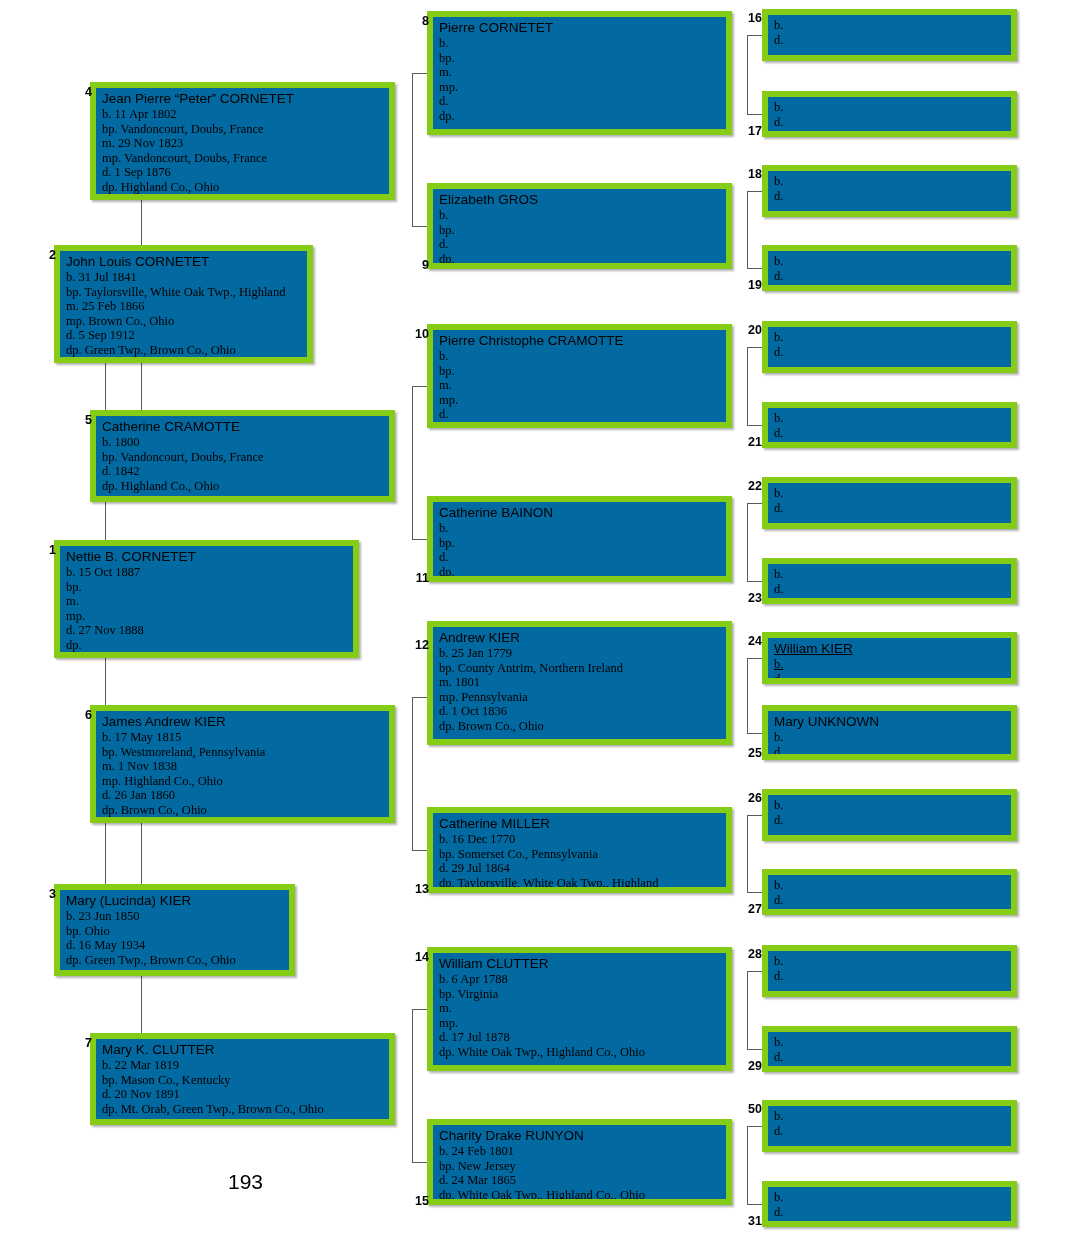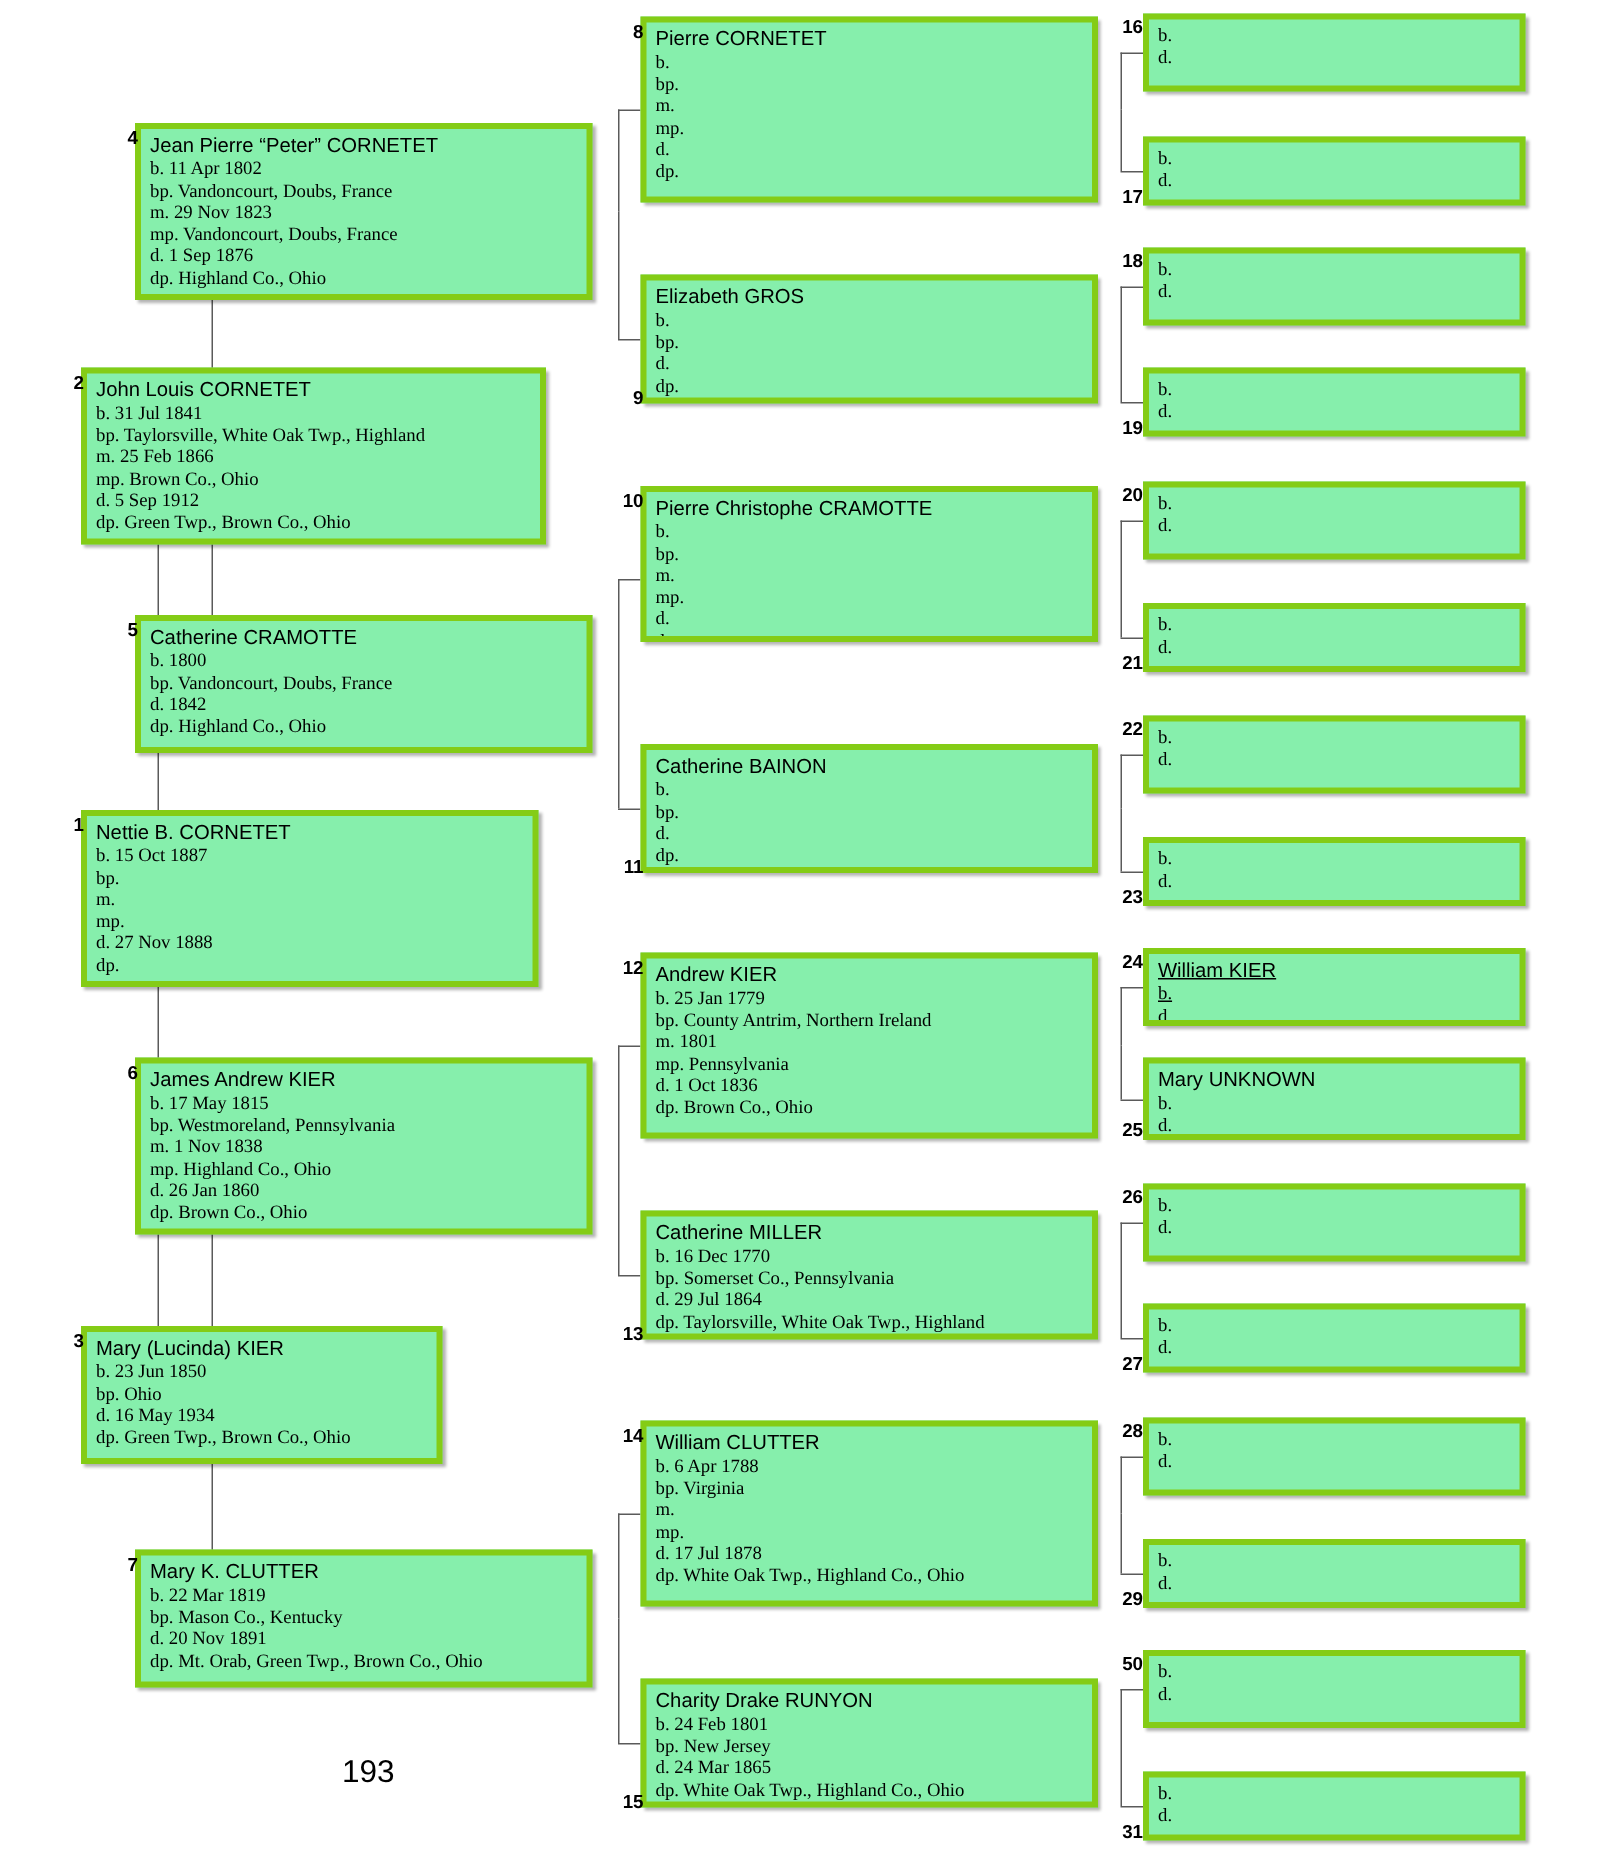--- a/index.html
+++ b/index.html
@@ -13,22 +13,22 @@
   }
   #chart {
     position: relative;
     width: 1080px;
     height: 1243px;
     overflow: hidden;
   }
   .box {
     position: absolute;
     box-sizing: border-box;
-    border: 4px solid #84cc16;
-    background: #86efac;
+    border: 6px solid #84cc16;
+    background: #0369a1;
     box-shadow: 2px 2px 2px rgba(0,0,0,0.30);
     padding: 3px 6px 4px 6px;
     overflow: hidden;
   }
   .name {
     font-family: "Liberation Sans", sans-serif;
     font-size: 13.5px;
     line-height: 16px;
     white-space: nowrap;
   }
@@ -121,21 +121,21 @@
     <div class="box" style="left: 54px; top: 540px; width: 305px; height: 118px;">
       <div class="name">Nettie B. CORNETET</div>
       <div class="fact">b. 15 Oct 1887</div>
       <div class="fact">bp.</div>
       <div class="fact">m.</div>
       <div class="fact">mp.</div>
       <div class="fact">d. 27 Nov 1888</div>
       <div class="fact">dp.</div>
     </div>
     <div class="num" style="left: 34px; top: 543px;">1</div>
-    <div class="box" style="left: 54px; top: 245px; width: 310px; height: 118px;">
+    <div class="box" style="left: 54px; top: 245px; width: 259px; height: 118px;">
       <div class="name">John Louis CORNETET</div>
       <div class="fact">b. 31 Jul 1841</div>
       <div class="fact">bp. Taylorsville, White Oak Twp., Highland</div>
       <div class="fact">m. 25 Feb 1866</div>
       <div class="fact">mp. Brown Co., Ohio</div>
       <div class="fact">d. 5 Sep 1912</div>
       <div class="fact">dp. Green Twp., Brown Co., Ohio</div>
     </div>
     <div class="num" style="left: 34px; top: 248px;">2</div>
     <div class="box" style="left: 54px; top: 884px; width: 241px; height: 92px;">
@@ -211,21 +211,21 @@
     </div>
     <div class="num" style="left: 407px; top: 327px;">10</div>
     <div class="box" style="left: 427px; top: 496px; width: 305px; height: 86px;">
       <div class="name">Catherine BAINON</div>
       <div class="fact">b.</div>
       <div class="fact">bp.</div>
       <div class="fact">d.</div>
       <div class="fact">dp.</div>
     </div>
     <div class="num" style="left: 407px; top: 571px;">11</div>
-    <div class="box" style="left: 427px; top: 635px; width: 305px; height: 124px;">
+    <div class="box" style="left: 427px; top: 621px; width: 305px; height: 124px;">
       <div class="name">Andrew KIER</div>
       <div class="fact">b. 25 Jan 1779</div>
       <div class="fact">bp. County Antrim, Northern Ireland</div>
       <div class="fact">m. 1801</div>
       <div class="fact">mp. Pennsylvania</div>
       <div class="fact">d. 1 Oct 1836</div>
       <div class="fact">dp. Brown Co., Ohio</div>
     </div>
     <div class="num" style="left: 407px; top: 638px;">12</div>
     <div class="box" style="left: 427px; top: 807px; width: 305px; height: 86px;">

